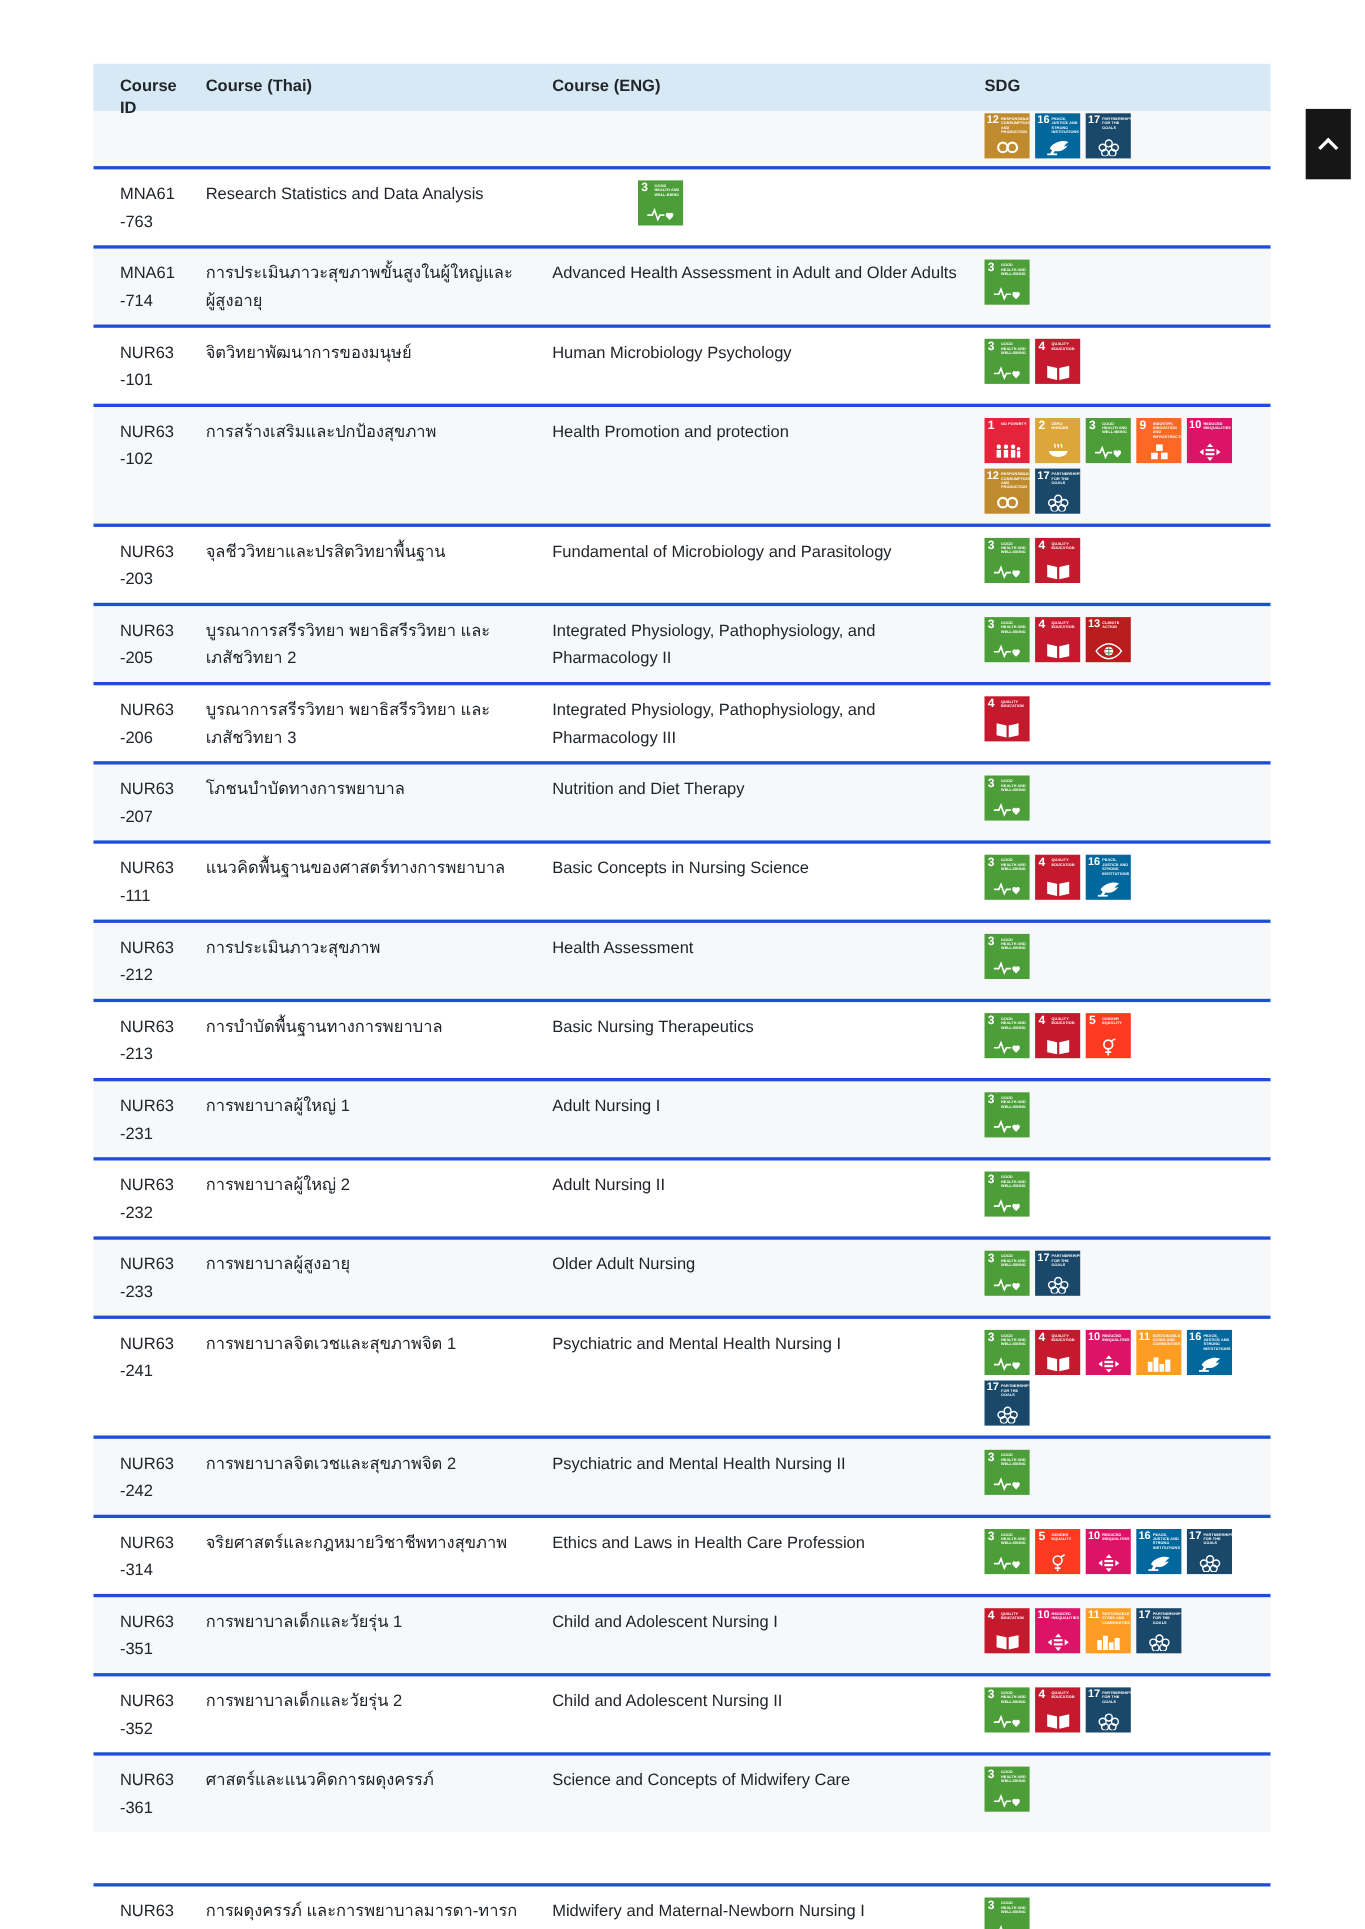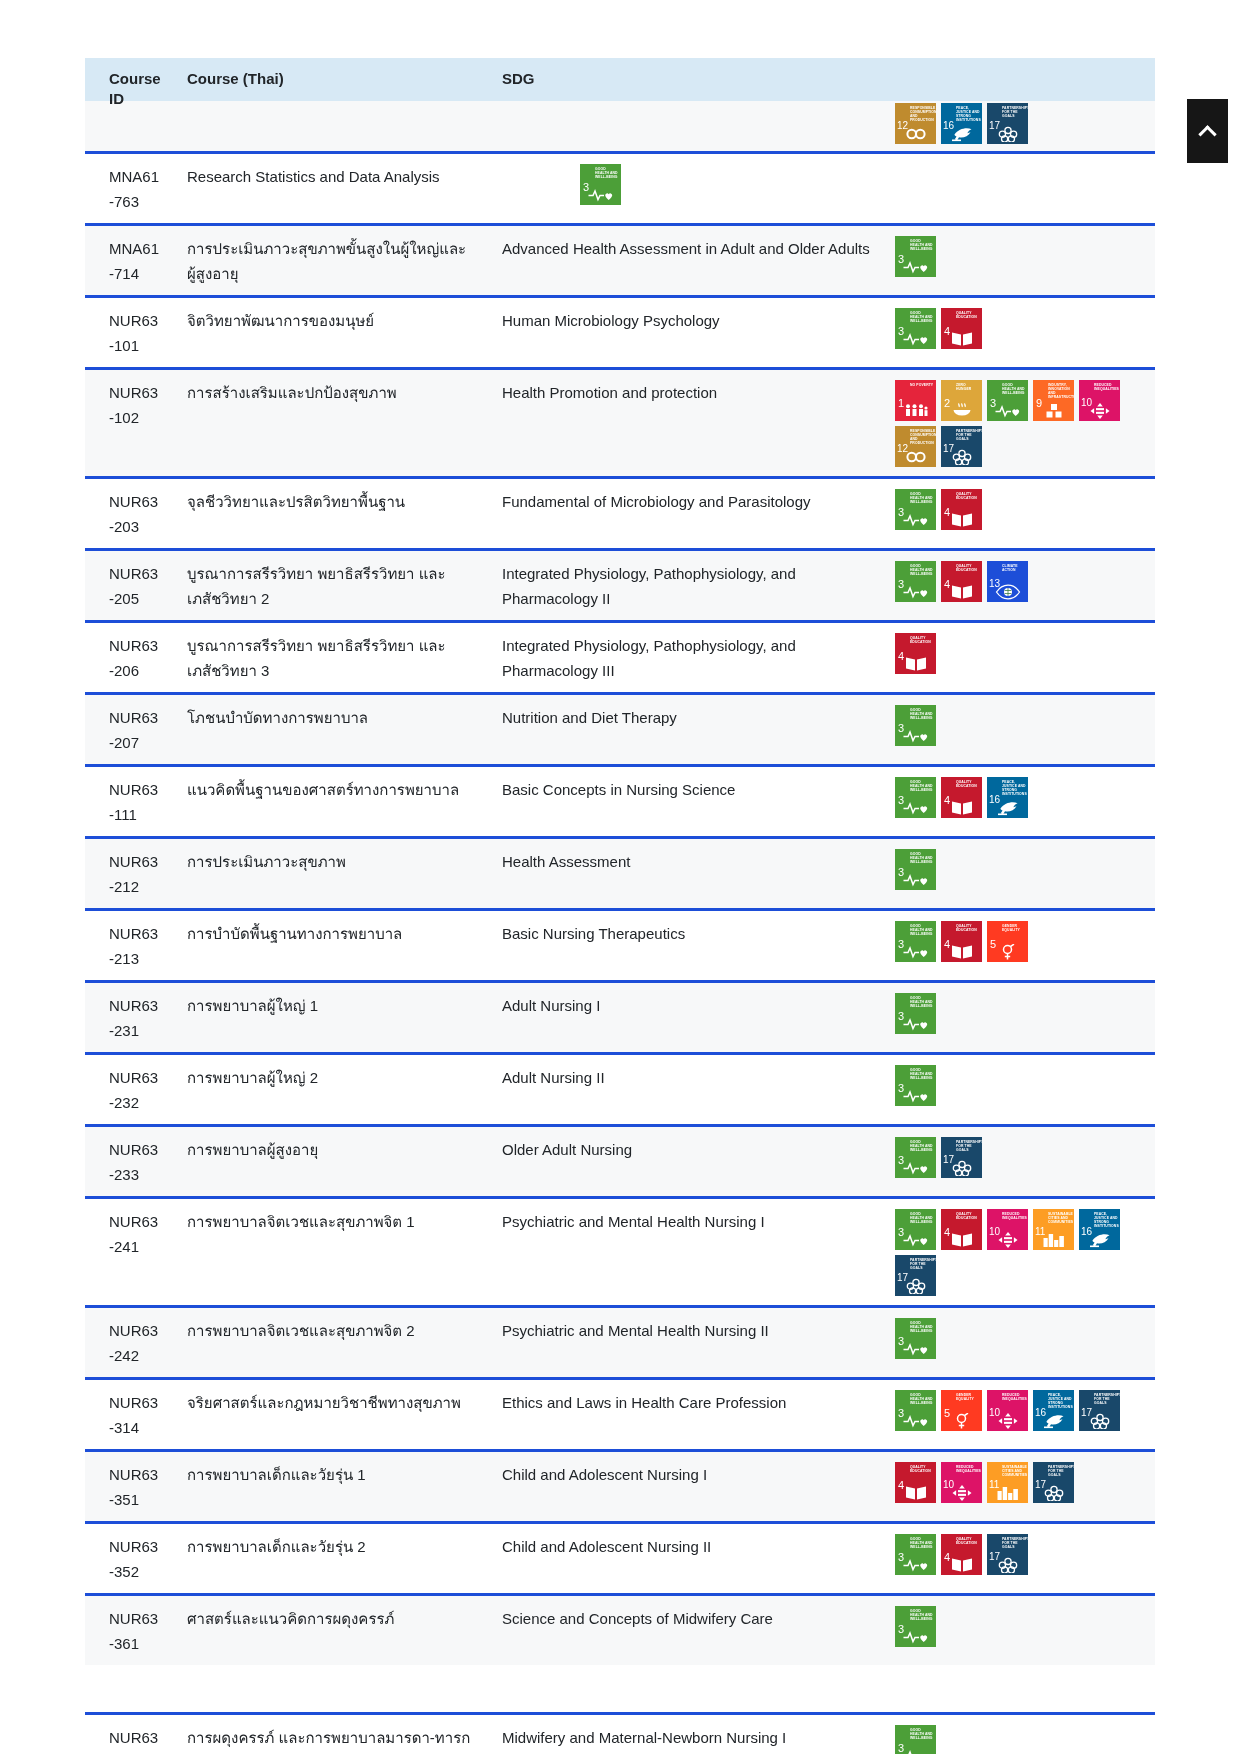--- a/index.html
+++ b/index.html
@@ -15,39 +15,40 @@
   .c-thai{width:315px;flex:0 0 315px;word-break:break-word;}
   .c-eng{width:393px;flex:0 0 393px;}
   .c-sdg{width:272px;flex:1 1 auto;}
   .row{display:flex;min-height:70px;box-sizing:border-box;border-top:3px solid #1d4ed8;
        padding:10px 0 9px;background:#ffffff;}
   .row.stripe{background:#f7f8f9;}
   .row.partial-top{min-height:50px;padding-top:2px;padding-bottom:7px;border-top:none;}
   .row.partial-bottom{min-height:126px;margin-top:47px;}
   .sdg-wrap{display:flex;flex-wrap:wrap;gap:5px;align-content:flex-start;}
   .tile{width:41px;height:41px;flex:0 0 41px;position:relative;color:#fff;overflow:hidden;}
-  .tile .num{position:absolute;top:18px;left:3px;font-size:11px;font-weight:normal;line-height:1;text-align:center;}
+  .tile .num{position:absolute;top:2px;left:3px;font-size:11px;font-weight:bold;line-height:1;text-align:center;}
   .tile.two .num{left:2px;font-size:10px;}
   .tile .ttl{position:absolute;top:3px;left:15px;right:1px;font-size:3.4px;font-weight:bold;
              line-height:1.2;text-transform:uppercase;letter-spacing:.1px;}
   .tile .gly{position:absolute;bottom:2px;left:50%;transform:translateX(-50%);
              width:26px;height:16px;}
   .tile .gly svg{display:block;width:26px;height:16px;}
   #topbtn{position:absolute;top:99px;right:13px;width:41px;height:64px;background:#161616;
           display:flex;align-items:center;justify-content:center;cursor:pointer;border:none;}
   #topbtn .chev{display:block;width:10px;height:10px;border-top:3px solid #fff;
           border-left:3px solid #fff;transform:rotate(45deg) translate(2px,2px);}
 </style>
 </head>
 <body>
 
 <div class="table">
   <div class="thead">
     <div class="cell c-id">Course ID</div>
     <div class="cell c-thai">Course (Thai)</div>
+    <div class="cell c-eng">Course (ENG)</div>
     <div class="cell c-sdg">SDG</div>
   </div>
   <div id="tbody">
       <div class="row stripe partial-top">
         <div class="cell c-id"></div>
         <div class="cell c-thai"></div>
         <div class="cell c-eng"></div>
         <div class="cell c-sdg">
           <div class="sdg-wrap">
             <div class="tile two" style="background: rgb(191, 139, 46);">
@@ -317,21 +318,21 @@
               <span class="ttl">QUALITY EDUCATION</span>
               <span class="gly">
                 <svg viewBox="0 0 26 16">
                   <g fill="#fff">
                     <path d="M3 1.5l9 2v11l-9-2z"></path>
                     <path d="M23 1.5l-9 2v11l9-2z"></path>
                   </g>
                 </svg>
               </span>
             </div>
-            <div class="tile two" style="background: #1d4ed8;">
+            <div class="tile two" style="background: #b91c1c;">
               <span class="num">13</span>
               <span class="ttl">CLIMATE ACTION</span>
               <span class="gly">
                 <svg viewBox="0 0 26 16">
                   <path d="M1.5 8c3-4.5 8-6.8 11.5-6.8S21.5 3.5 24.5 8c-3 4.5-8 6.8-11.5 6.8S4.5 12.5 1.5 8z" stroke="#fff" fill="none" stroke-width="1.3"></path>
                   <circle cx="13" cy="8" r="4" fill="#fff"></circle>
                   <path d="M13 4v8M9.6 6.5h6.8M9.6 9.5h6.8" stroke="#3F7E44" stroke-width=".8" fill="none"></path>
                 </svg>
               </span>
             </div>

